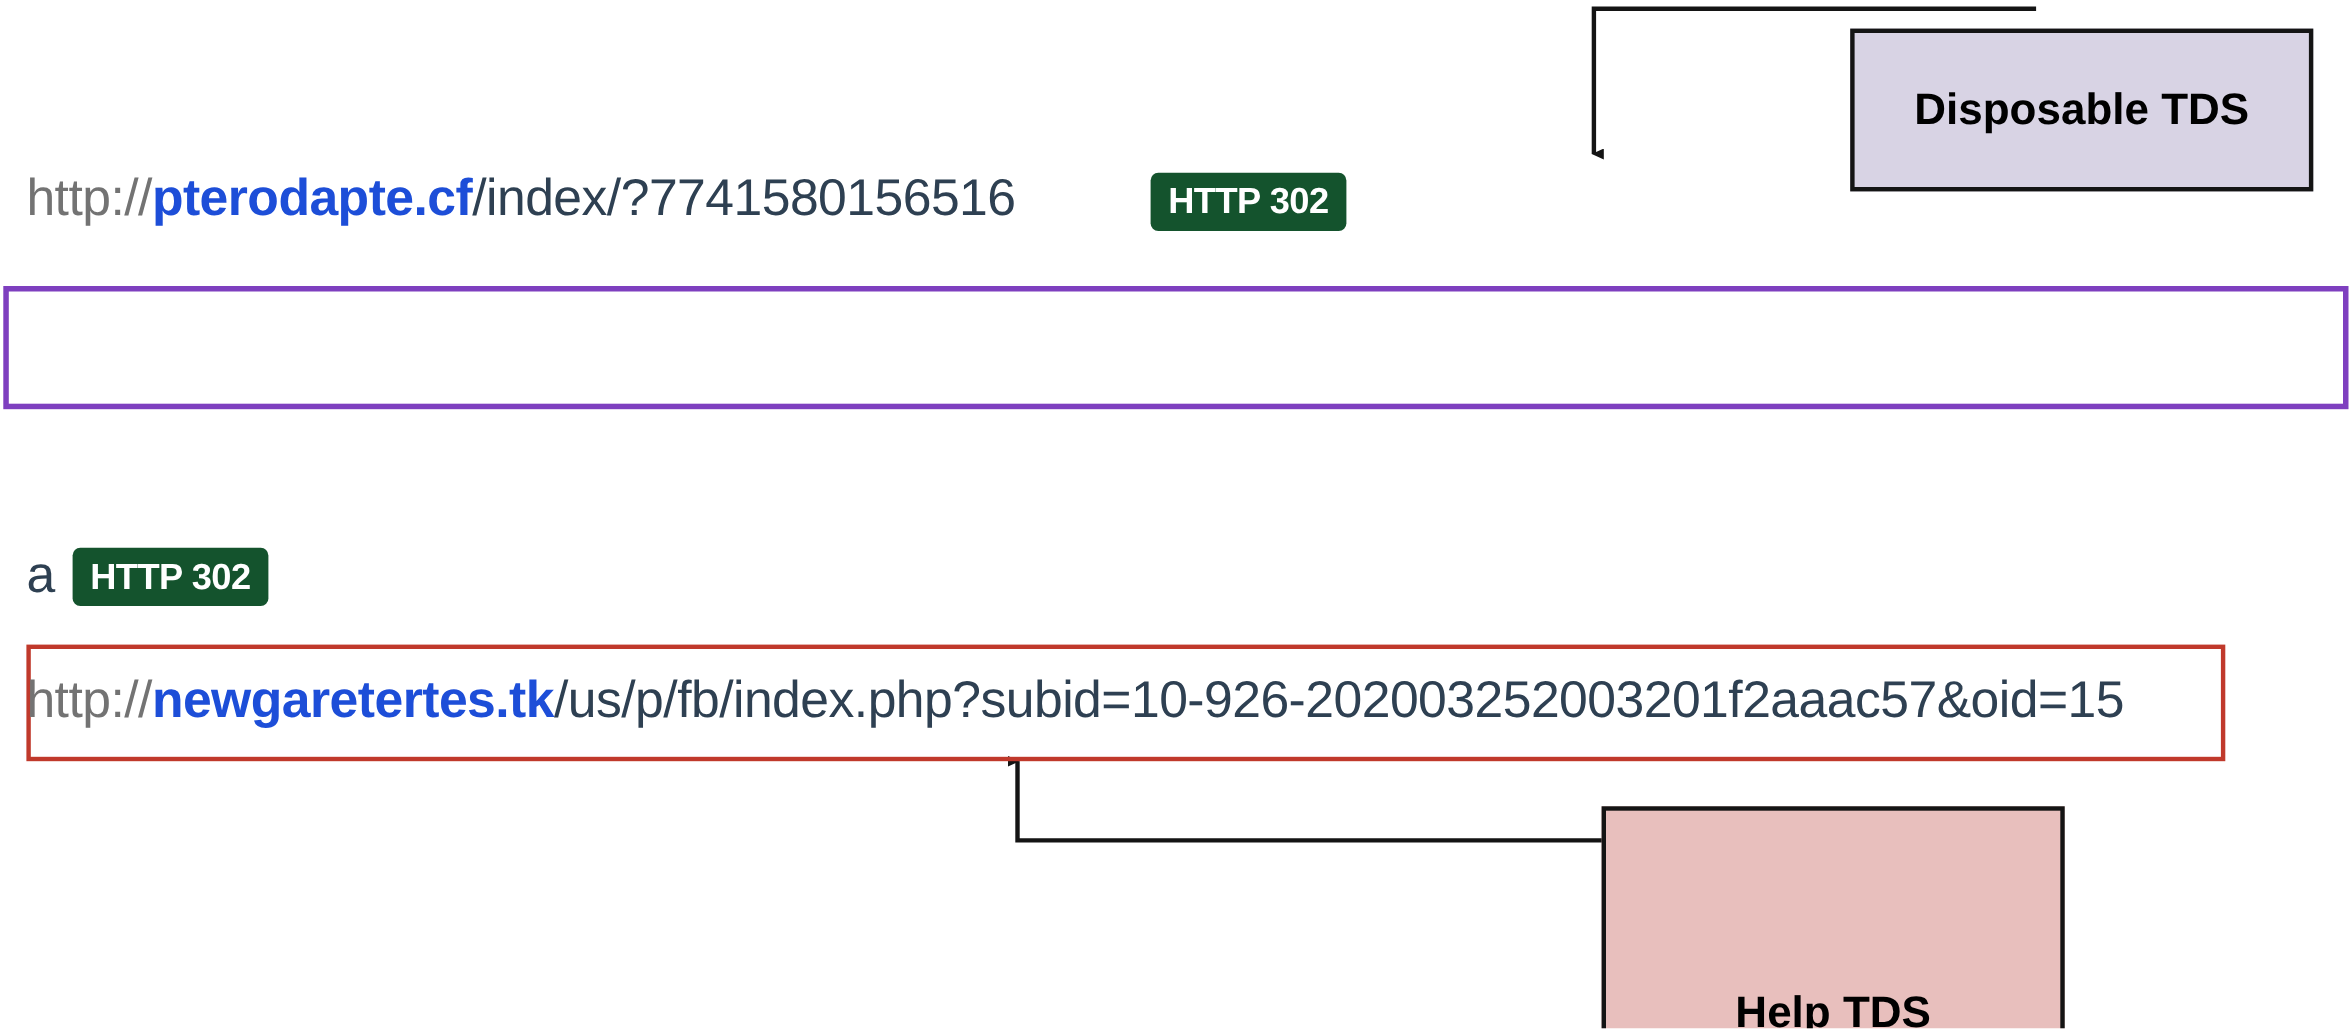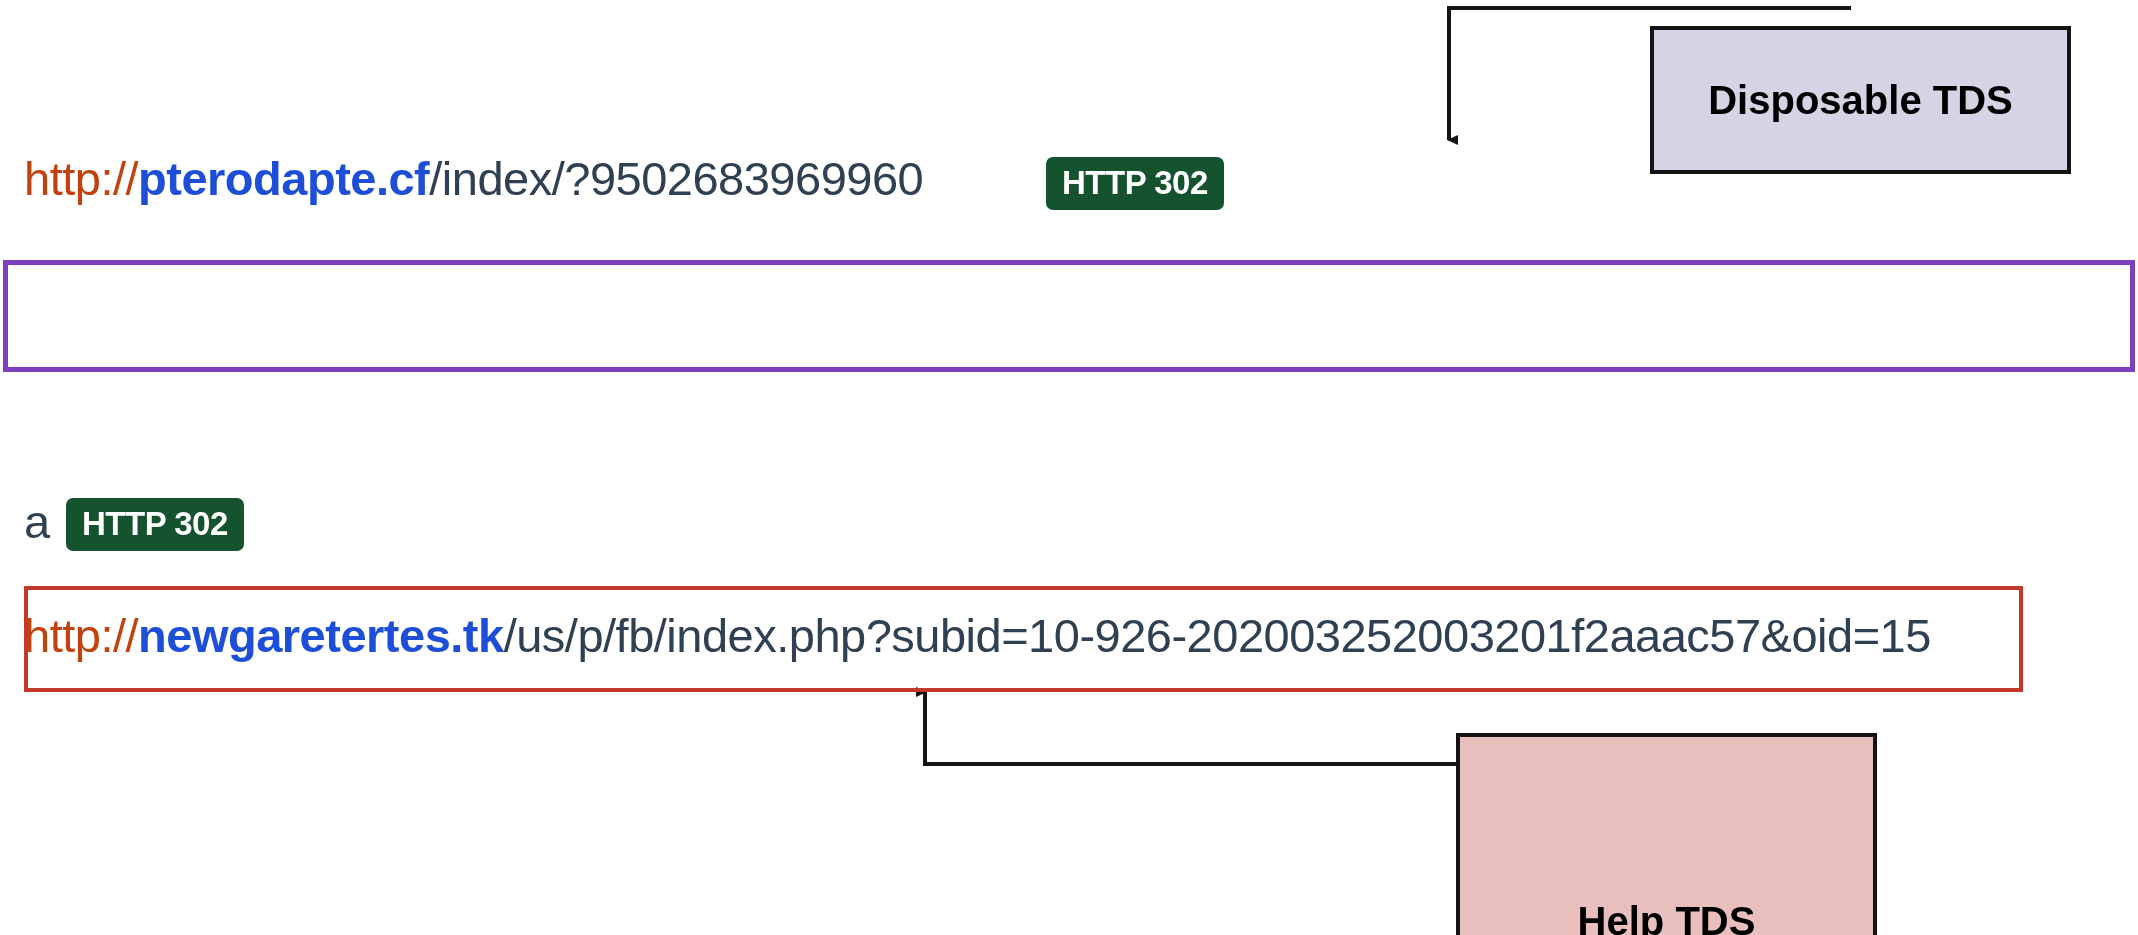--- a/index.html
+++ b/index.html
@@ -22,21 +22,21 @@
   .url-line {
     position: absolute;
     white-space: nowrap;
     font-family: "Liberation Sans", sans-serif;
     font-size: 47px;
     line-height: 1;
     color: #2e4052;
     letter-spacing: -0.5px;
   }
   .scheme {
-    color: #c2410c;
+    color: #737373;
     font-weight: 400;
   }
   .host {
     color: #1d4ed8;
     font-weight: bold;
   }
   .path {
     color: #2e4052;
     font-weight: 400;
   }
@@ -77,21 +77,21 @@
     box-sizing: border-box;
     border: 4px solid #141414;
     display: flex;
     align-items: center;
     justify-content: center;
     font-weight: bold;
     font-size: 40px;
     color: #000000;
     font-family: "Liberation Sans", sans-serif;
   }
-  .tds-disposable { background: #d8d3e4; }
+  .tds-disposable { background: #d8d3e4; margin-left: 32px; }
   .tds-help { background: #e8bfbd; }
 
   
   .connector {
     position: absolute;
     left: 0;
     top: 0;
     width: 2138px;
     height: 935px;
     pointer-events: none;
@@ -115,21 +115,21 @@
     <path d="M 1851 8 L 1449 8 L 1449 140" stroke="#141414" stroke-width="4" fill="none" marker-end="url(#arrowDown)"></path>
 
     <path d="M 1467 764 L 925 764 L 925 692" stroke="#141414" stroke-width="4" fill="none" marker-end="url(#arrowUp)"></path>
   </svg>
 
   <div class="hl-box hl-purple" style="left:3px; top:260px; width:2132px; height:112px;"></div>
 
   <div class="hl-box hl-red" style="left:24px; top:586px; width:1999px; height:106px;"></div>
 
   <div class="url-line" style="left:24px; top:155px;">
-    <span class="scheme">http://</span><span class="host">pterodapte.cf</span><span class="path">/index/?9502683969960</span>
+    <span class="scheme">http://</span><span class="host">pterodapte.cf</span><span class="path">/index/?7741580156516</span>
   </div>
 
   <div class="badge" style="left:1046px; top:157px;">HTTP 302</div>
 
 
 
   <div class="stray" style="left:24px; top:498px;">a</div>
 
   <div class="badge" style="left:66px; top:498px;">HTTP 302</div>
 

